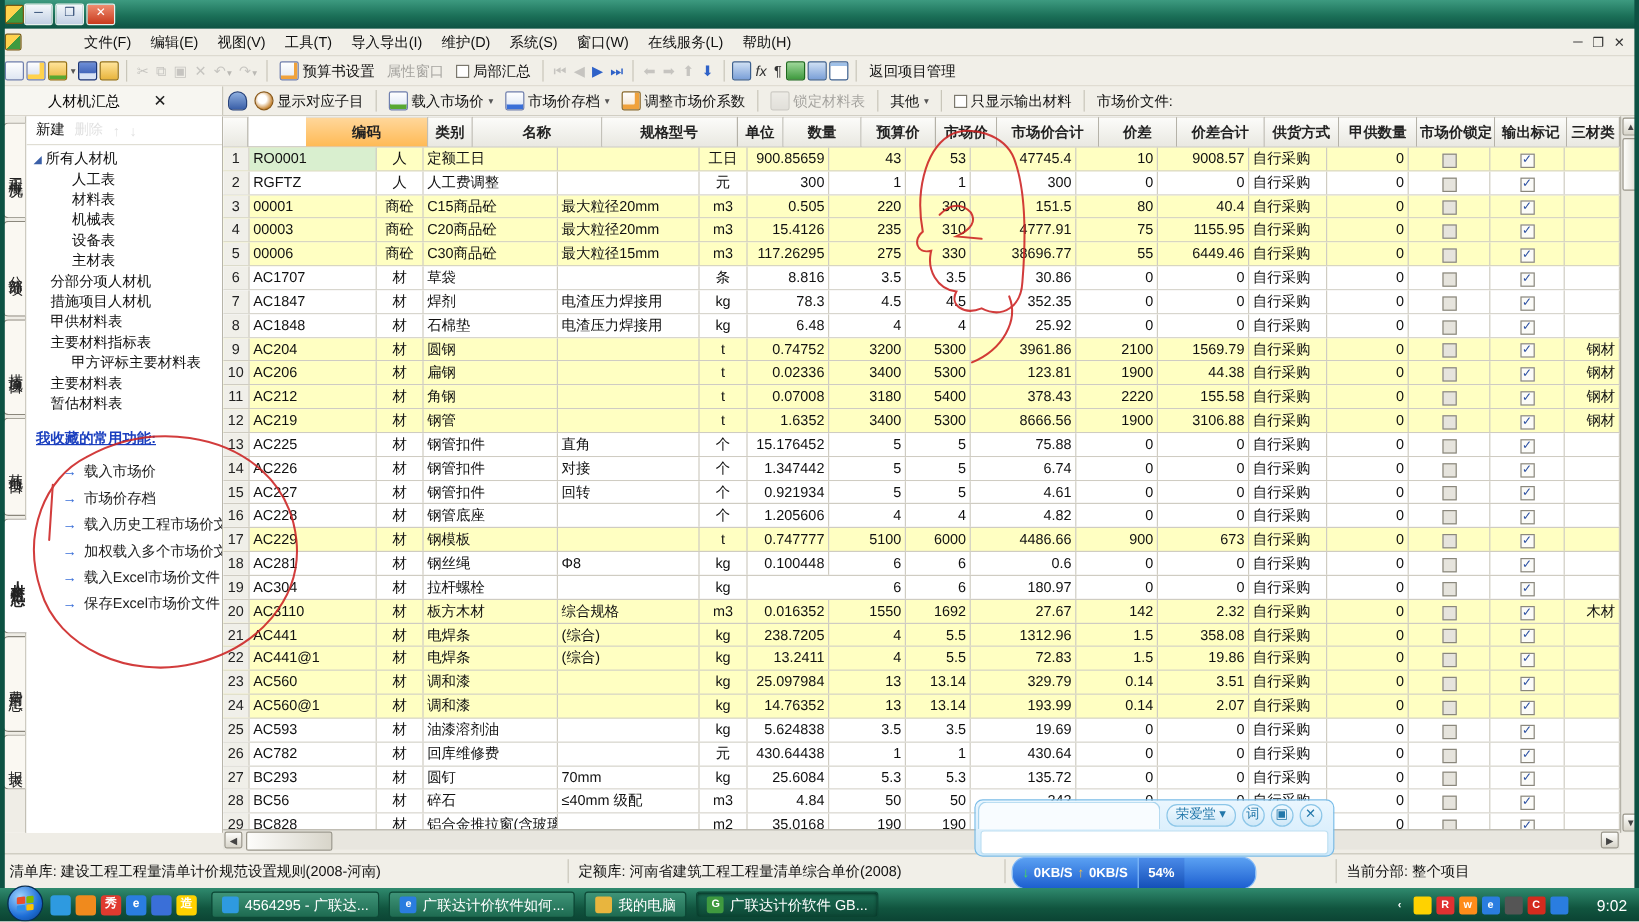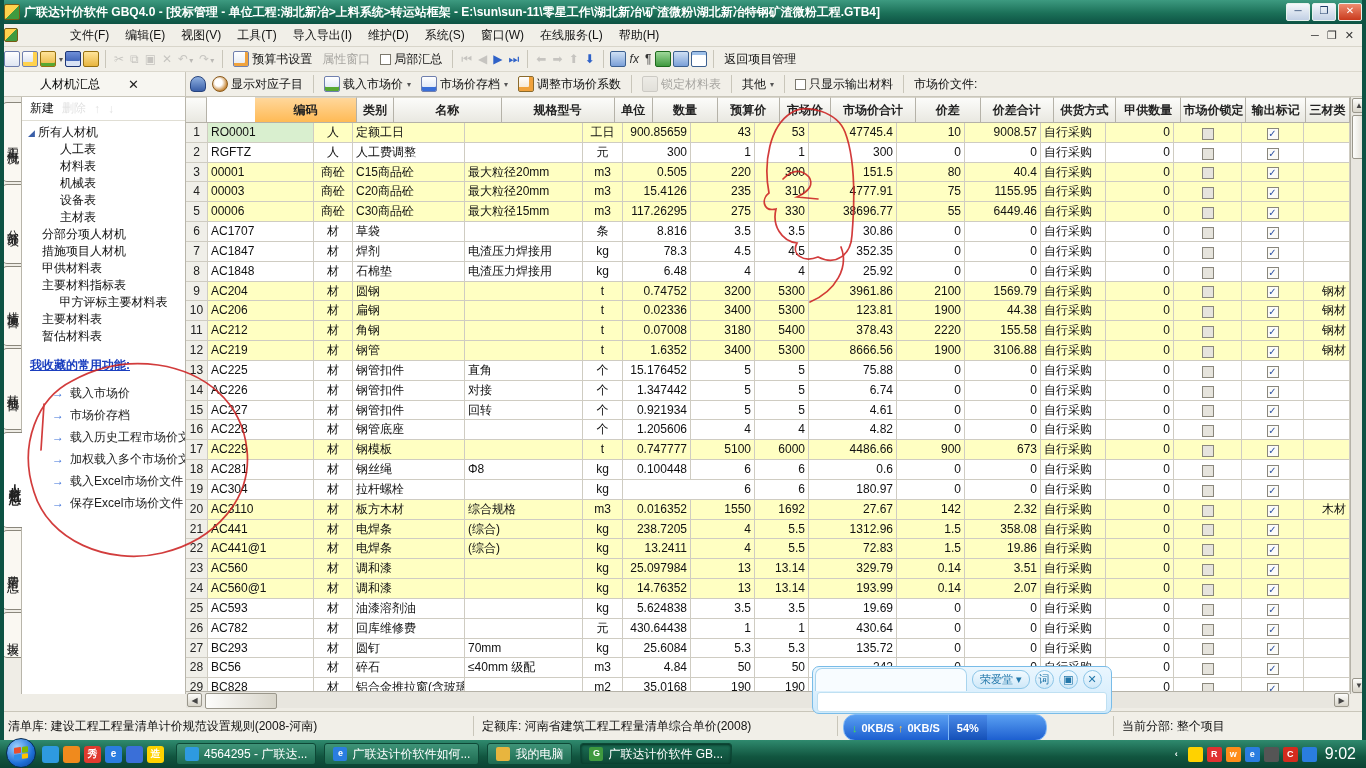--- a/index.html
+++ b/index.html
@@ -125,34 +125,33 @@
     background:radial-gradient(circle at 35% 30%,#9fd4ff,#1e6fd8 60%,#0a3f8c);border:1px solid #062c52;box-sizing:border-box;}
   .orb .flag{position:absolute;left:7px;top:8px;width:14px;height:12px;display:grid;grid-template-columns:1fr 1fr;gap:1px;transform:skewY(-6deg);}
   .orb .flag i{border-radius:1px;}
   .qicon{width:17px;height:17px;border-radius:3px;margin-right:4px;color:#fff;font-size:10px;line-height:16px;text-align:center;font-weight:bold;overflow:hidden;}
   .taskbtn{height:22px;display:flex;align-items:center;gap:5px;margin-left:8px;padding:0 8px;border-radius:3px;
     background:linear-gradient(#3f9478,#1d6a50);border:1px solid #0d4836;color:#fff;white-space:nowrap;overflow:hidden;box-sizing:border-box;}
   .taskbtn.active{background:linear-gradient(#1c6f55,#0c4634);box-shadow:inset 0 1px 3px #032a1e;}
   .bicon{width:14px;height:14px;border-radius:2px;font-size:9px;line-height:13px;text-align:center;color:#fff;font-weight:bold;}
   .tray{margin-left:auto;display:flex;align-items:center;gap:4px;padding-right:10px;color:#fff;}
   .ticon{width:15px;height:15px;border-radius:2px;font-size:9px;line-height:14px;text-align:center;color:#fff;font-weight:bold;}
-  .clock{font-size:16px;margin-left:4px;}
+  .clock{font-size:13px;margin-left:20px;}
   
   .edge{width:4px;top:0;height:740px;background:#0d5243;z-index:30;}
   
   #annot{position:absolute;inset:0;z-index:50;pointer-events:none;}
 </style>
 </head>
 <body>
 
 <div id="screen">
 
   <div class="abs titlebar">
     <span class="appicon"></span>
-    <span class="title-text">广联达计价软件 GBQ4.0 - [投标管理 - 单位工程:湖北新冶&gt;上料系统&gt;转运站框架 - E:\sun\sun-11\零星工作\湖北新冶\矿渣微粉\湖北新冶特钢矿渣微粉工程.GTB4]</span>
     <span class="win-btns">
       <span class="wbtn">─</span>
       <span class="wbtn">❐</span>
       <span class="wbtn close">✕</span>
     </span>
   </div>
 
   <div class="abs menubar">
     <span class="appicon" style="width:14px;height:14px;"></span>
     <span id="menu-items" style="display:flex;padding-left:44px;">

